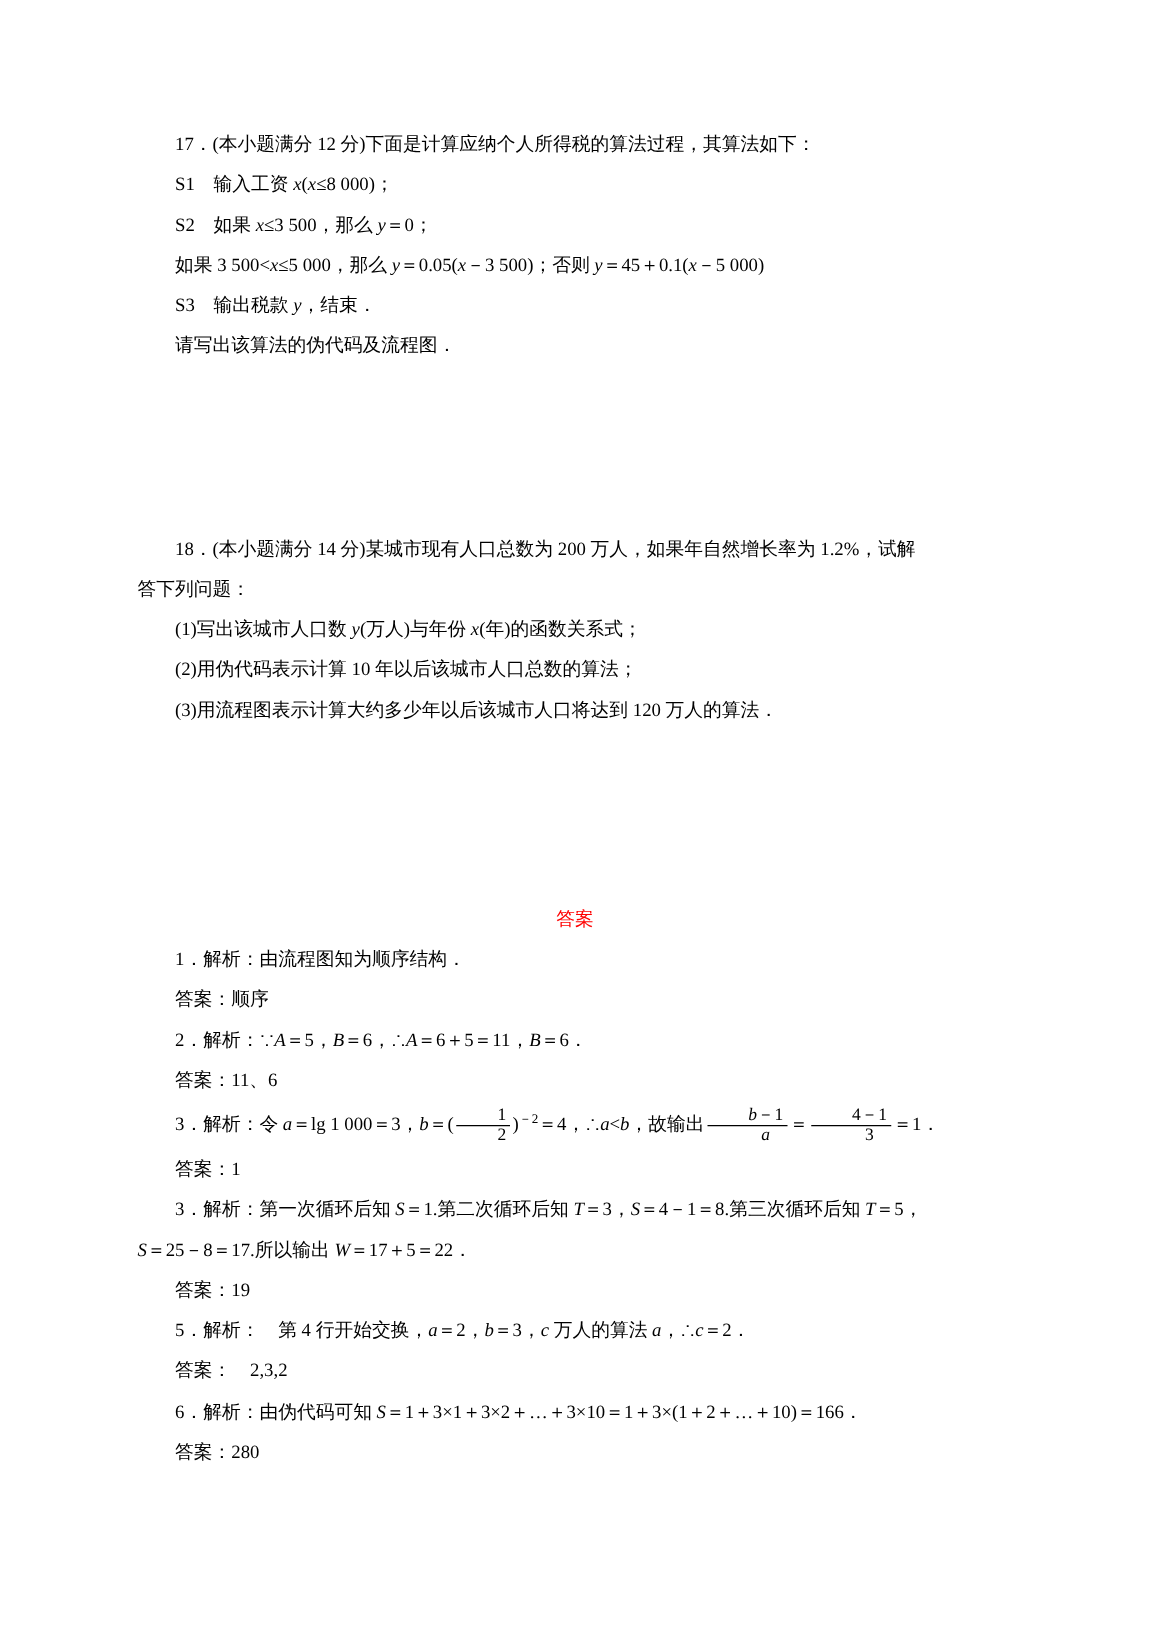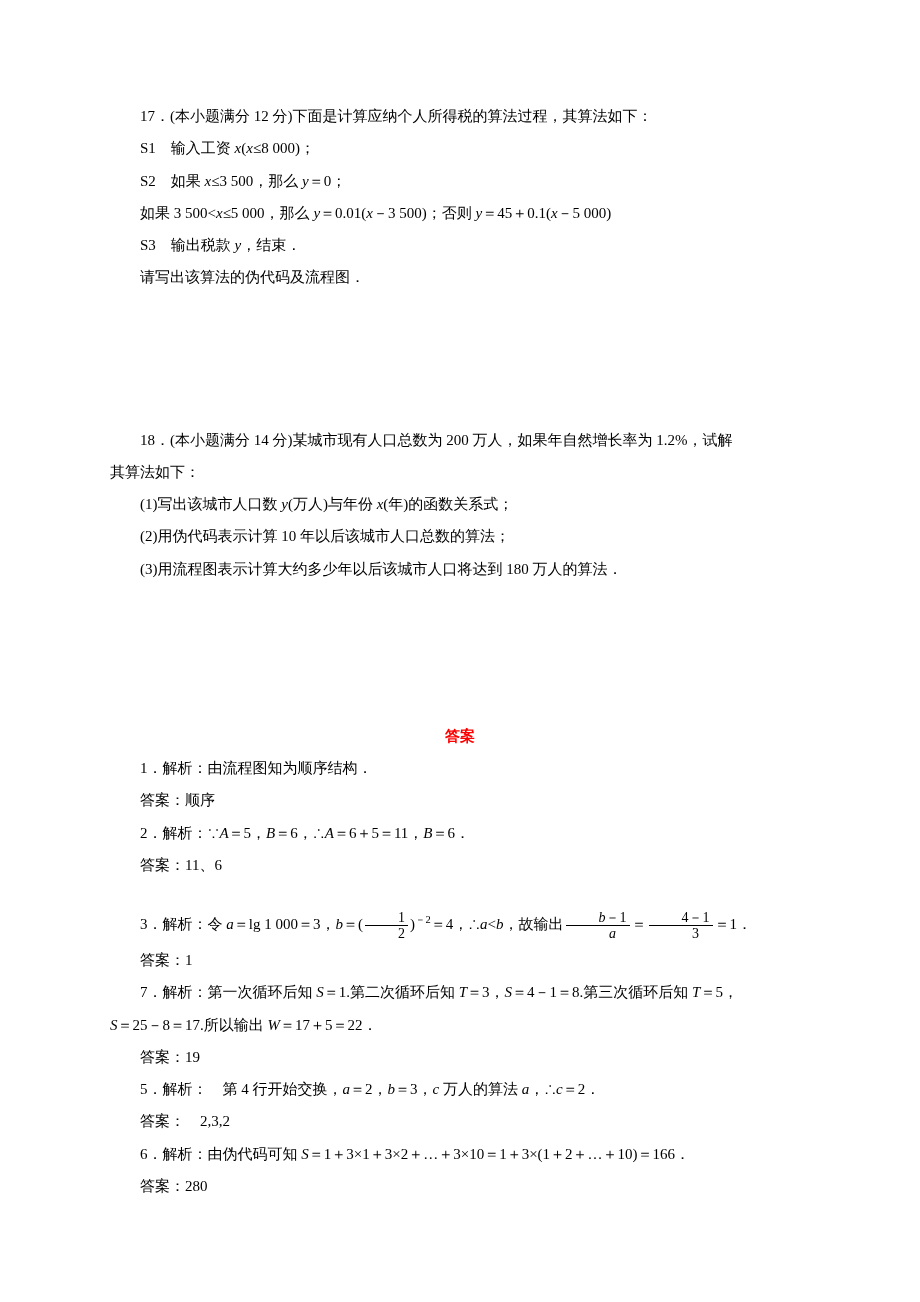--- a/index.html
+++ b/index.html
@@ -19,21 +19,21 @@
     .no-indent {
       text-indent: 0;
     }
     .italic {
       font-style: italic;
       font-family: "Times New Roman", serif;
     }
     .answer-title {
       text-align: center;
       color: #ff0000;
-      font-weight: bold;
+      font-weight: normal;
     }
     .math {
       font-family: "Times New Roman", serif;
     }
     .frac {
       display: inline-block;
       vertical-align: middle;
       text-align: center;
       font-family: "Times New Roman", serif;
       line-height: 1.1;
@@ -57,56 +57,56 @@
 <body>
 
 <div class="para">17．(本小题满分 12 分)下面是计算应纳个人所得税的算法过程，其算法如下：</div>
 <div class="para">
   <span>S1　输入工资 </span><span class="italic">x</span><span>(</span><span class="italic">x</span><span>≤8 000)；</span>
 </div>
 <div class="para">
   <span>S2　如果 </span><span class="italic">x</span><span>≤3 500，那么 </span><span class="italic">y</span><span>＝0；</span>
 </div>
 <div class="para">
-  <span>如果 3 500&lt;</span><span class="italic">x</span><span>≤5 000，那么 </span><span class="italic">y</span><span>＝0.01(</span><span class="italic">x</span><span>－3 500)；否则 </span><span class="italic">y</span><span>＝45＋0.1(</span><span class="italic">x</span><span>－5 000)</span>
+  <span>如果 3 500&lt;</span><span class="italic">x</span><span>≤5 000，那么 </span><span class="italic">y</span><span>＝0.05(</span><span class="italic">x</span><span>－3 500)；否则 </span><span class="italic">y</span><span>＝45＋0.1(</span><span class="italic">x</span><span>－5 000)</span>
 </div>
 <div class="para">
   <span>S3　输出税款 </span><span class="italic">y</span><span>，结束．</span>
 </div>
 <div class="para">请写出该算法的伪代码及流程图．</div>
 
 <div class="spacer-md"></div>
 
 <div class="para">18．(本小题满分 14 分)某城市现有人口总数为 200 万人，如果年自然增长率为 1.2%，试解</div>
-<div class="no-indent">其算法如下：</div>
+<div class="no-indent">答下列问题：</div>
 <div class="para">
   <span>(1)写出该城市人口数 </span><span class="italic">y</span><span>(万人)与年份 </span><span class="italic">x</span><span>(年)的函数关系式；</span>
 </div>
 <div class="para">(2)用伪代码表示计算 10 年以后该城市人口总数的算法；</div>
-<div class="para">(3)用流程图表示计算大约多少年以后该城市人口将达到 180 万人的算法．</div>
+<div class="para">(3)用流程图表示计算大约多少年以后该城市人口将达到 120 万人的算法．</div>
 
 <div class="spacer-lg"></div>
 
 <div class="answer-title">答案</div>
 
 <div class="para">1．解析：由流程图知为顺序结构．</div>
 <div class="para">答案：顺序</div>
 
 <div class="para">
   <span>2．解析：∵</span><span class="italic">A</span><span>＝5，</span><span class="italic">B</span><span>＝6，∴</span><span class="italic">A</span><span>＝6＋5＝11，</span><span class="italic">B</span><span>＝6．</span>
 </div>
 <div class="para">答案：11、6</div>
 
-<div class="para" style="line-height:2.6;margin-top:24px;">
+<div class="para" style="line-height:2.6;">
   <span>3．解析：令 </span><span class="italic">a</span><span>＝lg 1 000＝3，</span><span class="italic">b</span><span>＝(</span><span class="frac"><span class="num">1</span><span class="den">2</span></span><span>)</span><sup class="math">－2</sup><span>＝4，∴</span><span class="italic">a</span><span>&lt;</span><span class="italic">b</span><span>，故输出</span><span class="frac"><span class="num"><span class="italic">b</span><span>－1</span></span><span class="den italic">a</span></span><span>＝</span><span class="frac"><span class="num">4－1</span><span class="den">3</span></span><span>＝1．</span>
 </div>
 <div class="para">答案：1</div>
 
 <div class="para">
-  <span>7．解析：第一次循环后知 </span><span class="italic">S</span><span>＝1.第二次循环后知 </span><span class="italic">T</span><span>＝3，</span><span class="italic">S</span><span>＝4－1＝8.第三次循环后知 </span><span class="italic">T</span><span>＝5，</span>
+  <span>3．解析：第一次循环后知 </span><span class="italic">S</span><span>＝1.第二次循环后知 </span><span class="italic">T</span><span>＝3，</span><span class="italic">S</span><span>＝4－1＝8.第三次循环后知 </span><span class="italic">T</span><span>＝5，</span>
 </div>
 <div class="no-indent">
   <span class="italic">S</span><span>＝25－8＝17.所以输出 </span><span class="italic">W</span><span>＝17＋5＝22．</span>
 </div>
 <div class="para">答案：19</div>
 
 <div class="para">
   <span>5．解析：　第 4 行开始交换，</span><span class="italic">a</span><span>＝2，</span><span class="italic">b</span><span>＝3，</span><span class="italic">c</span><span> 万人的算法 </span><span class="italic">a</span><span>，∴</span><span class="italic">c</span><span>＝2．</span>
 </div>
 <div class="para">答案：　2,3,2</div>

